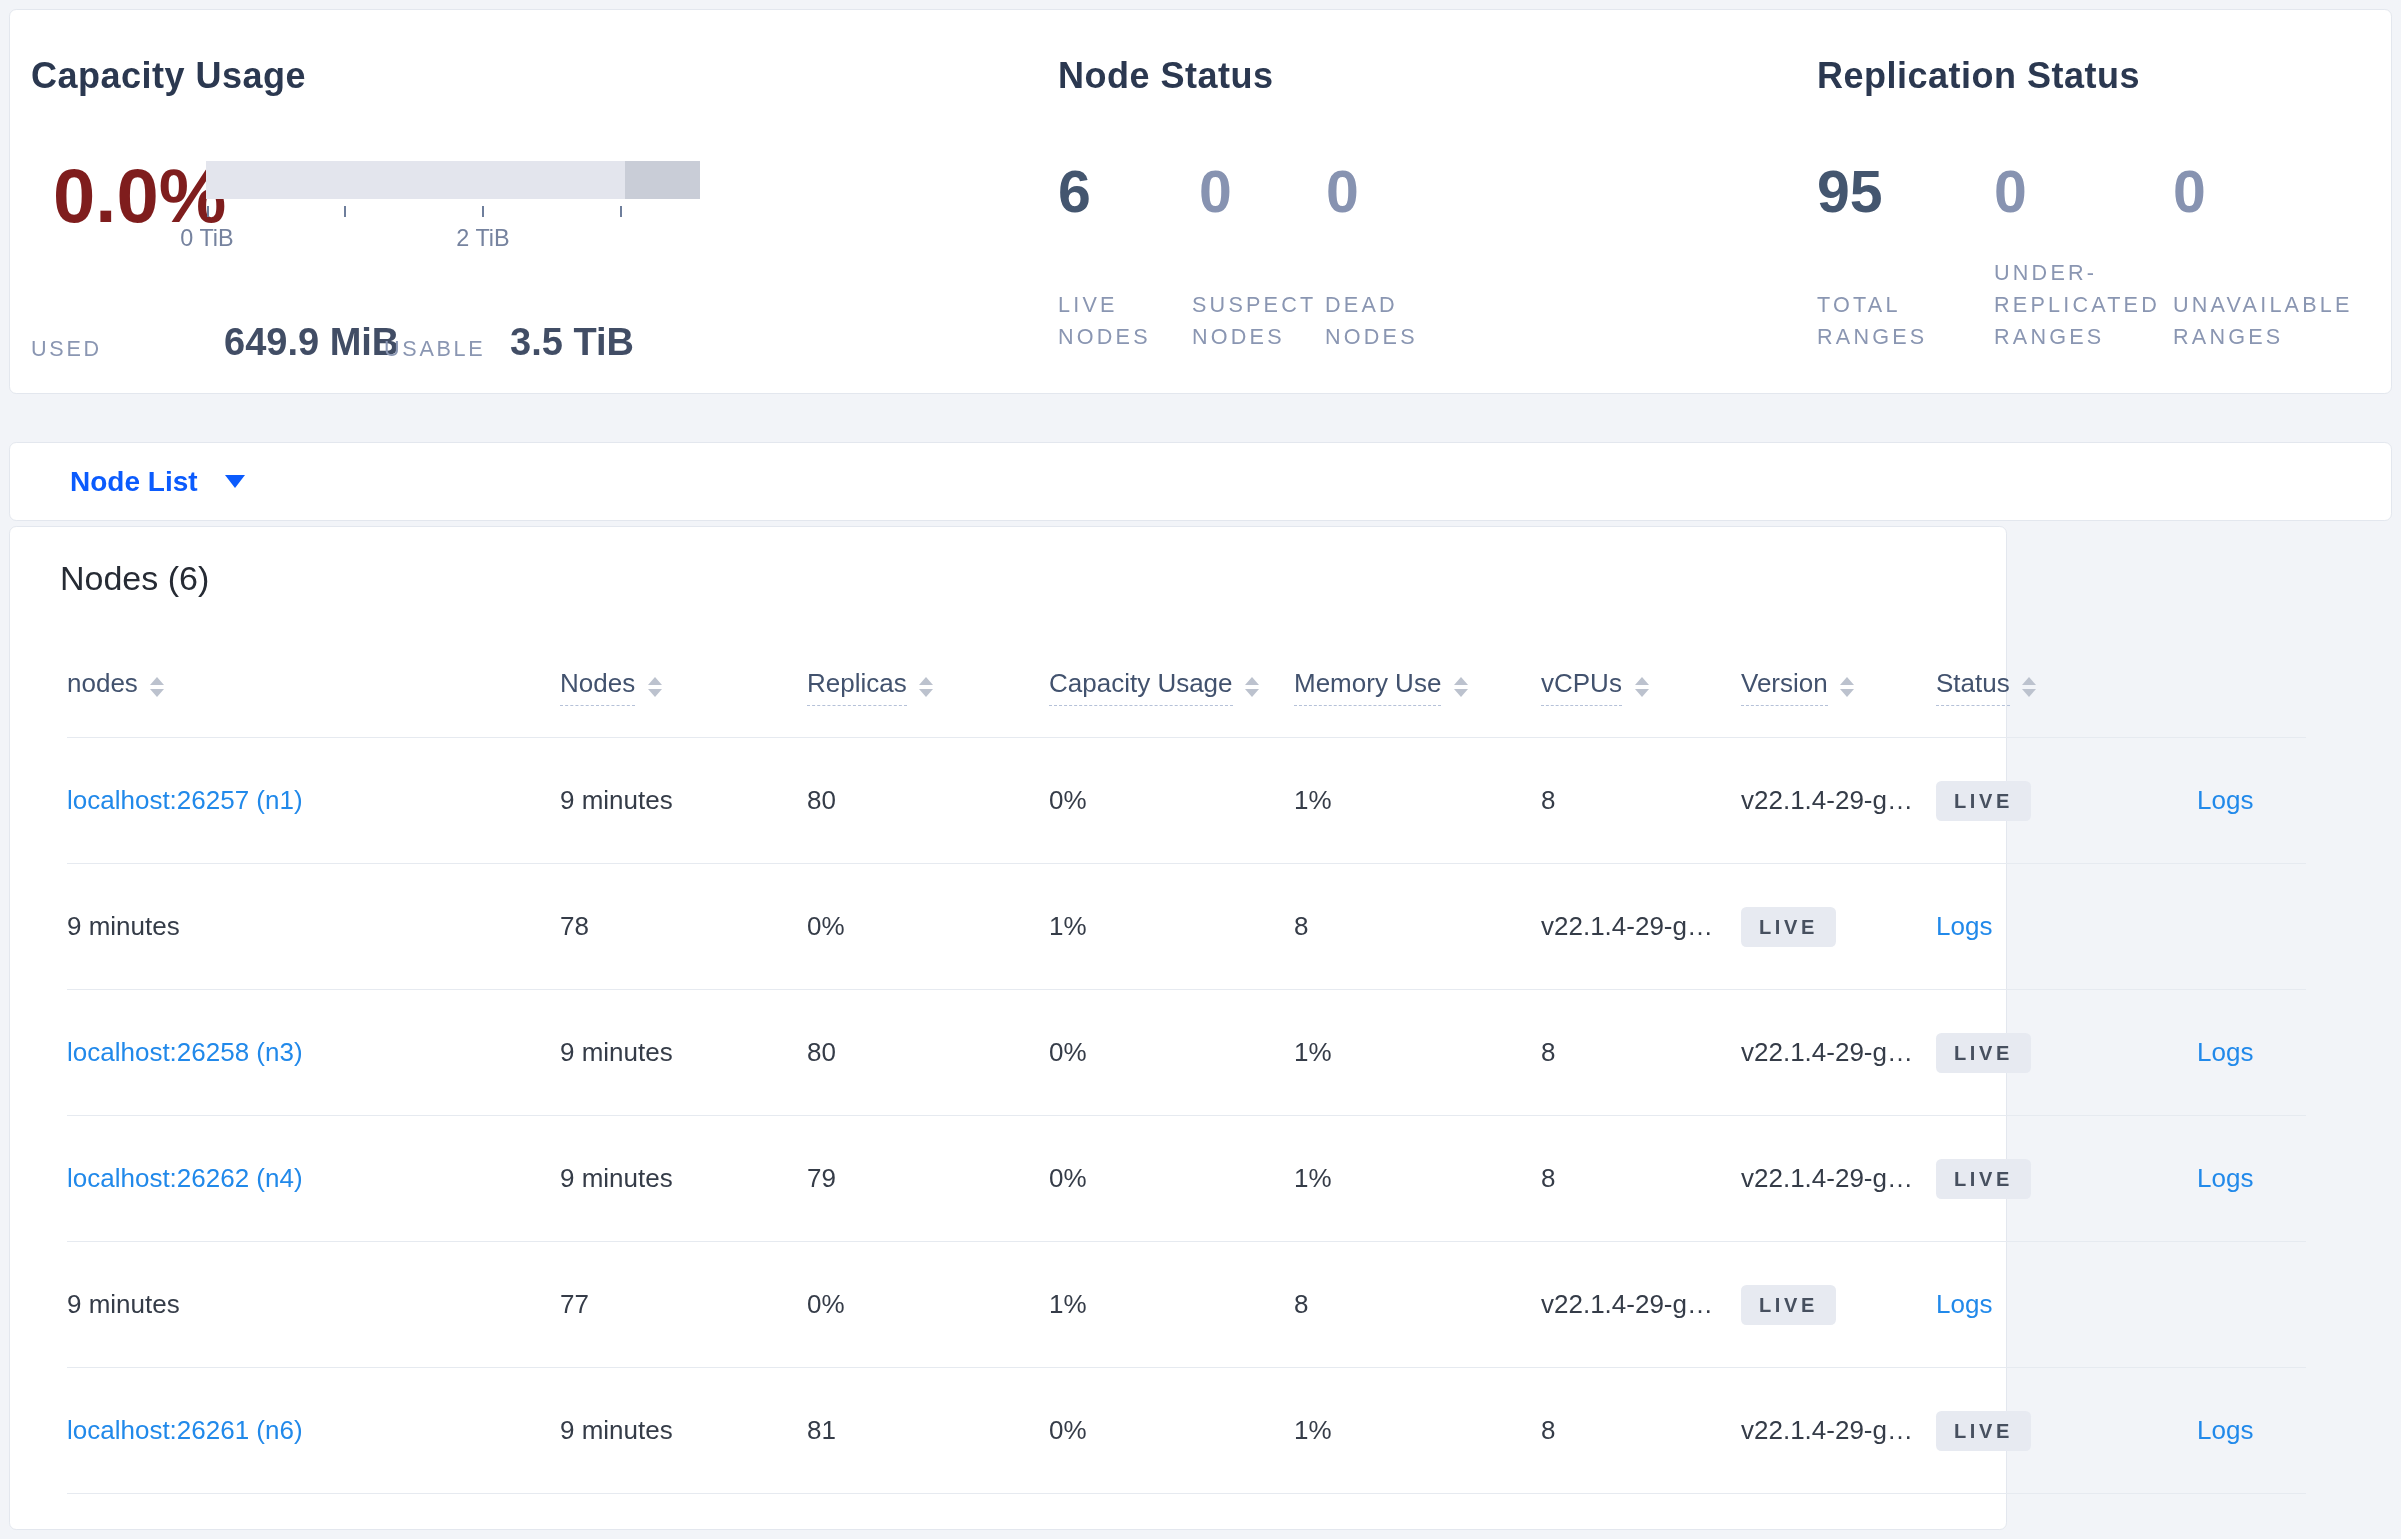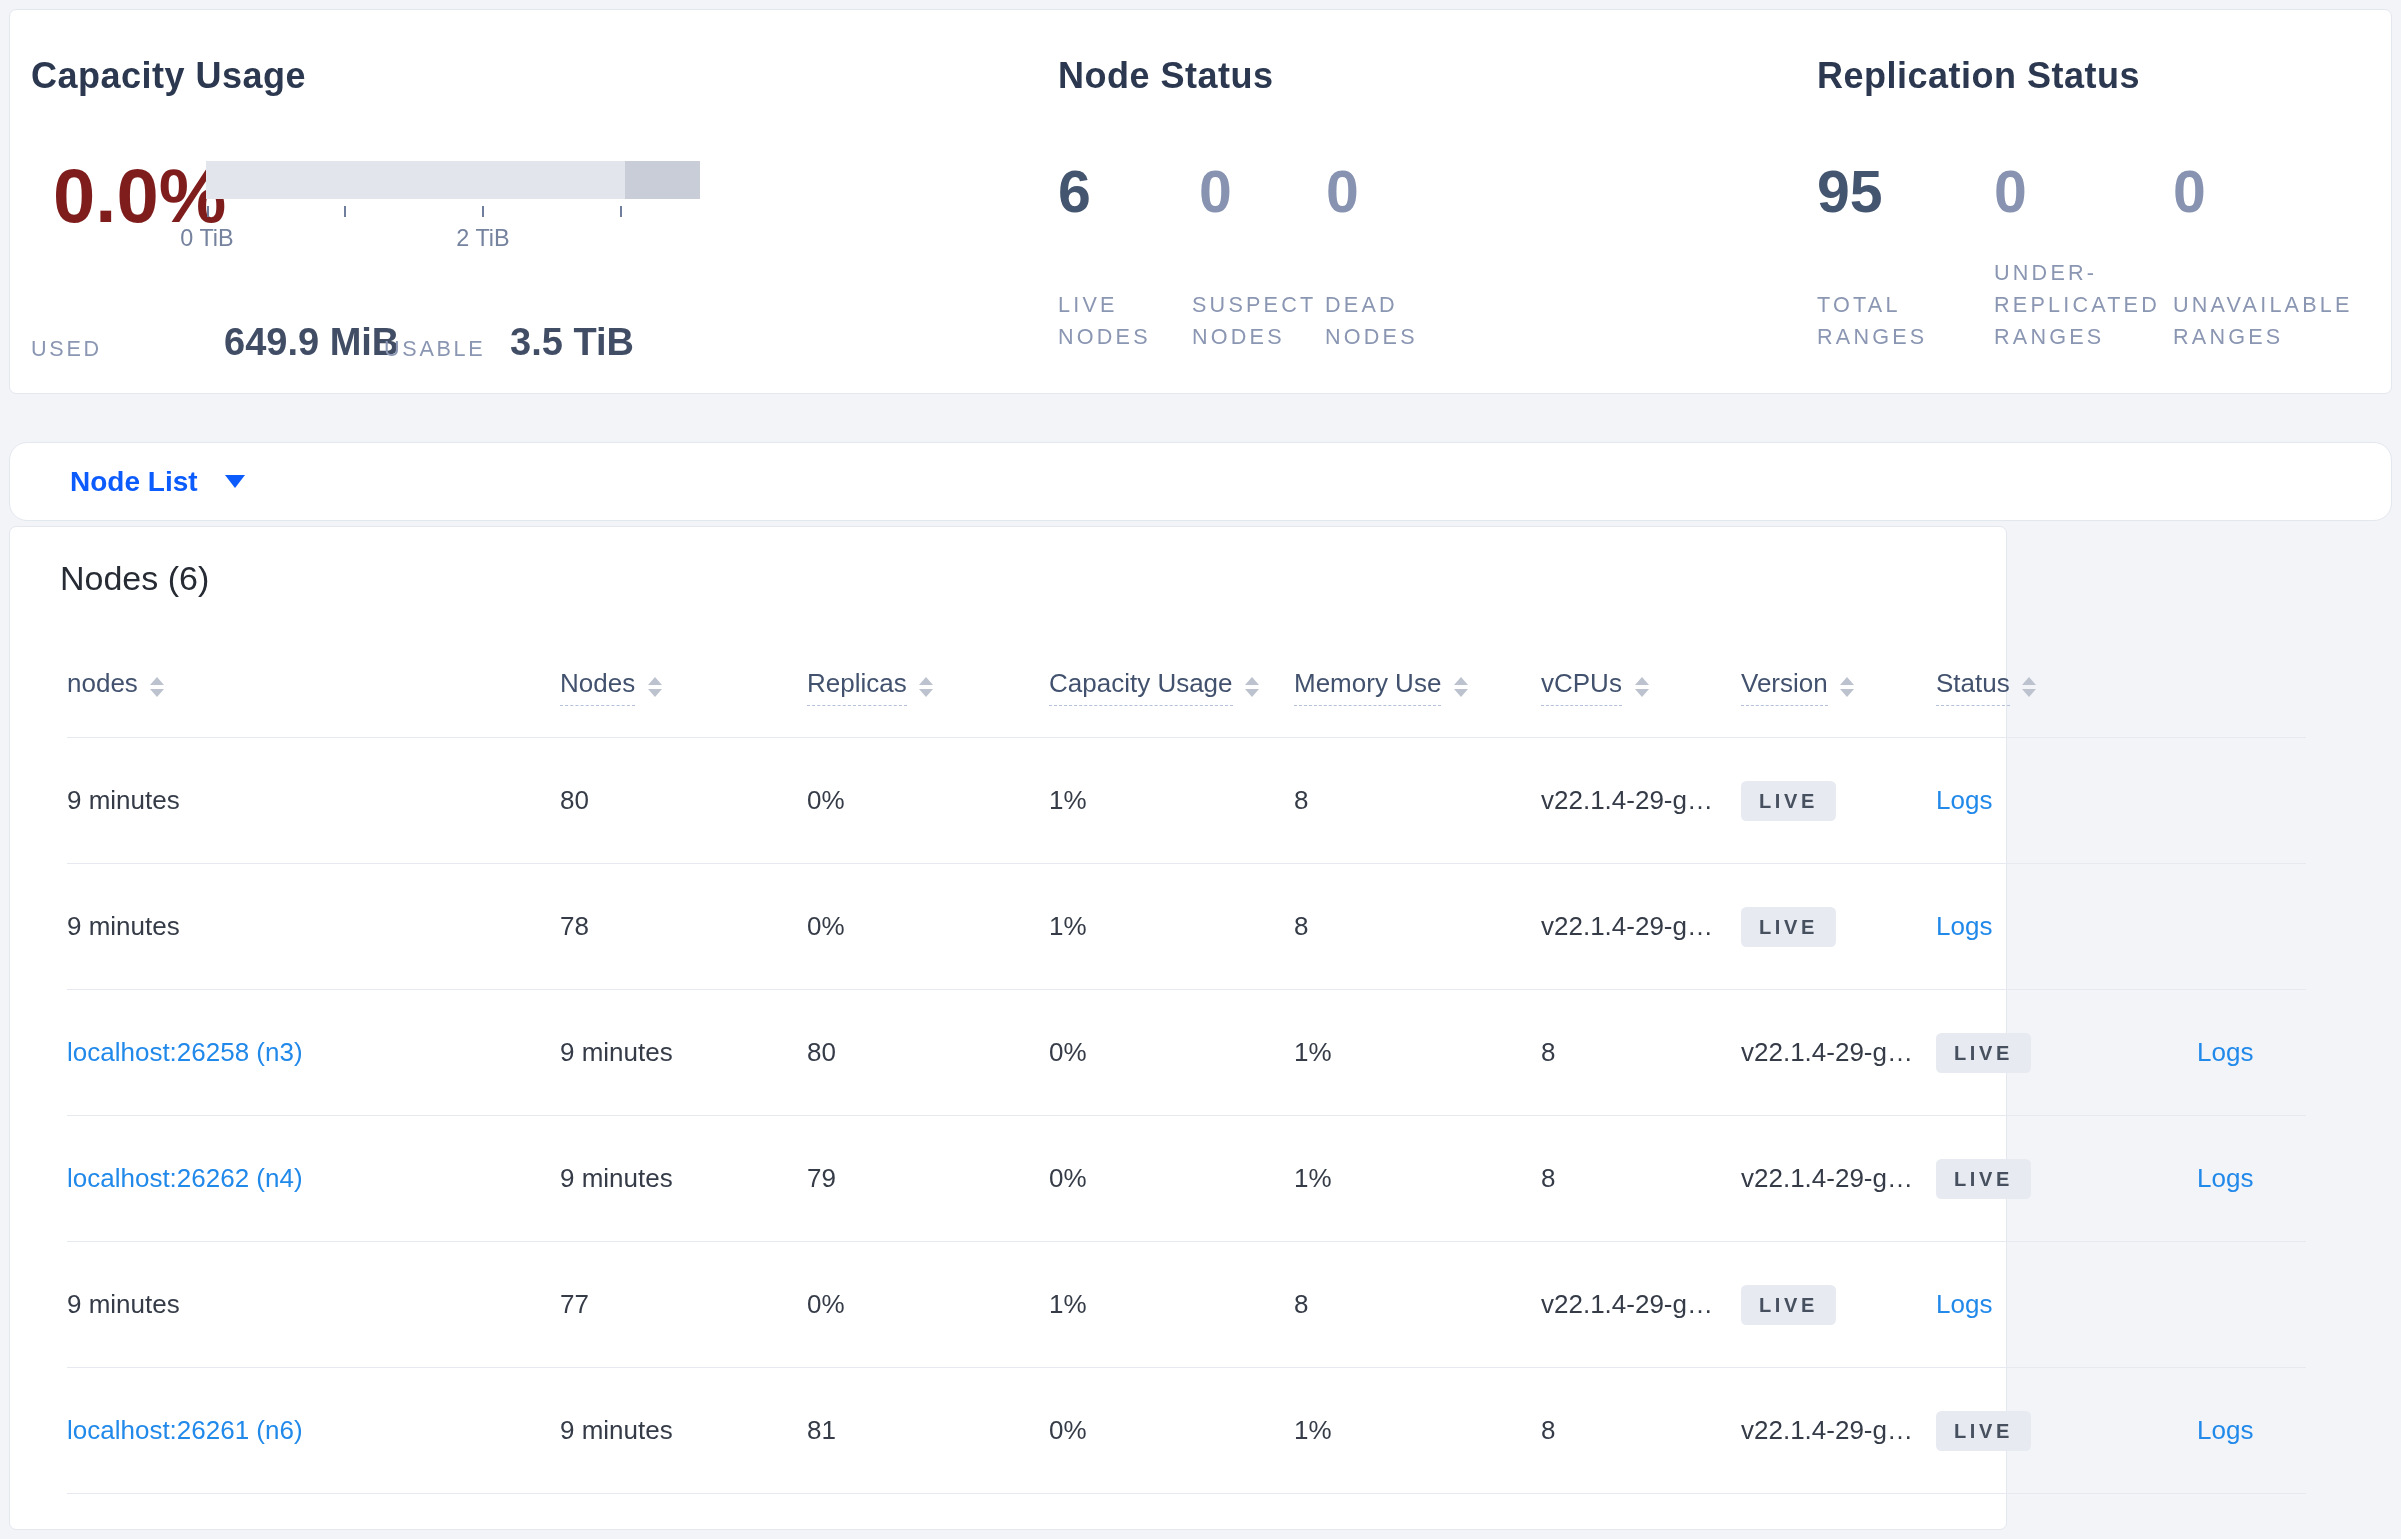--- a/index.html
+++ b/index.html
@@ -26,21 +26,21 @@
   }
   
   #cap-percent{position:absolute;left:43px;top:148px;font-size:76px;font-weight:600;line-height:1;color:#7f1d1d;}
   #cap-bar{position:absolute;left:196px;top:151px;width:494px;height:38px;background:#e3e5ed;}
   #cap-bar-seg{position:absolute;right:0;top:0;width:75px;height:38px;background:#c9cdd7;}
   .cap-tick{position:absolute;top:196px;width:1.8px;height:10.8px;background:#6e7e9c;}
   .cap-tick-label{position:absolute;top:215px;font-size:23.4px;color:#76839f;transform:translateX(-50%);white-space:nowrap;}
   .kv-label{position:absolute;top:326px;font-size:21.6px;letter-spacing:2.7px;color:#8a96b2;}
   .kv-value{position:absolute;top:311px;font-size:38px;font-weight:600;color:#414d65;white-space:nowrap;}
   
-  #nodelist-bar{left:9px;top:442px;width:2383px;height:79px;display:flex;align-items:center;padding-left:60px;border-radius:18px;}
+  #nodelist-bar{left:9px;top:442px;width:2383px;height:79px;display:flex;align-items:center;padding-left:60px;}
   #nodelist-label{font-size:28px;font-weight:600;color:#0b5bfd;}
   #nodelist-caret{
     width:0;height:0;margin-left:27px;
     border-left:10.8px solid transparent;border-right:10.8px solid transparent;
     border-top:13.5px solid #0b5bfd;
   }
   
   #nodes-panel{left:9px;top:526px;width:1998px;height:1004px;}
   #nodes-title{position:absolute;left:50px;top:32px;font-size:34px;color:#262b34;}
   #nodes-table{position:absolute;left:57px;top:110px;width:2239px;}
@@ -175,20 +175,21 @@
         <span class="lbl tip">Status</span>
         <span class="sort">
             <i class="up"></i>
             <i class="down"></i>
           </span>
       </div>
       <div class="th"></div>
     </div>
 
     <div class="trow body">
+      <div class="td"><a class="nodelink">localhost:26257 (n1)</a></div>
       <div class="td">9 minutes</div>
       <div class="td">80</div>
       <div class="td">0%</div>
       <div class="td">1%</div>
       <div class="td">8</div>
       <div class="td">v22.1.4-29-g…</div>
       <div class="td"><span class="badge">LIVE</span></div>
       <div class="td logs"><a class="nodelink">Logs</a></div>
     </div>
 

